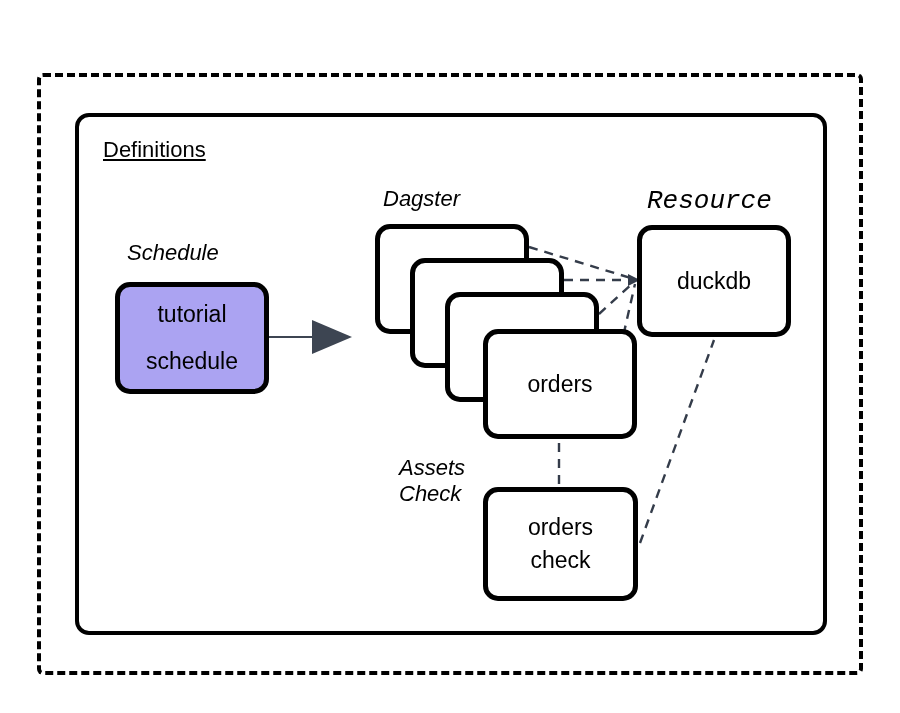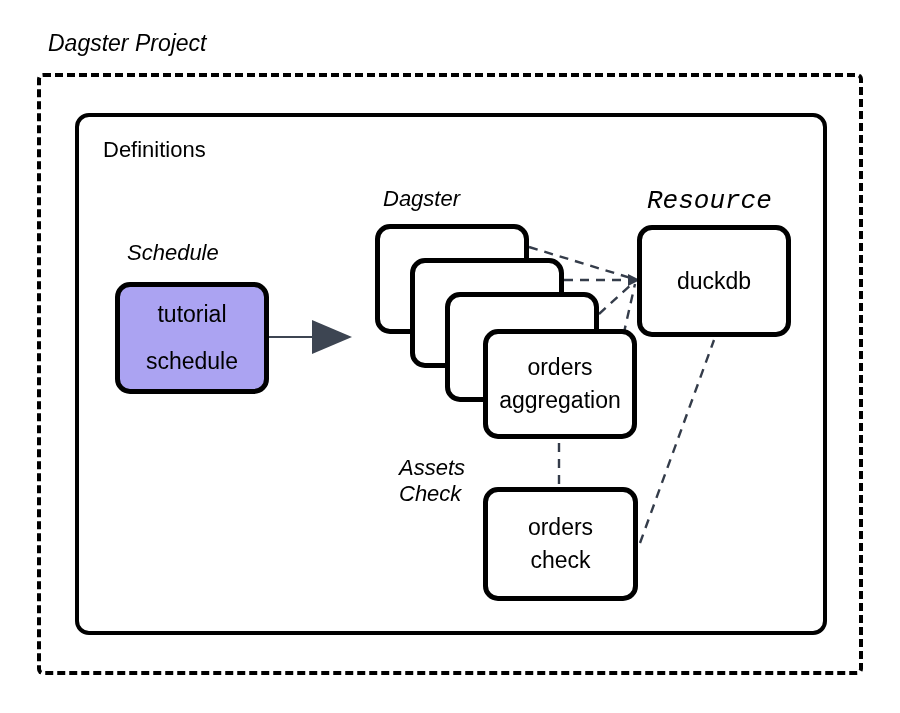--- a/index.html
+++ b/index.html
@@ -45,20 +45,21 @@
     font-size: 23px;
   }
   #definitions-title {
     position: absolute;
     left: 103px;
     top: 137px;
     font-size: 22px;
     font-style: normal;
     color: #000;
     white-space: pre;
+    text-decoration: underline;
   }
   #label-schedule {
     left: 127px;
     top: 240px;
     font-size: 22px;
   }
   #label-assets {
     left: 383px;
     top: 186px;
     font-size: 22px;
@@ -143,21 +144,20 @@
     width: 155px;
     height: 114px;
     z-index: 6;
   }
 </style>
 </head>
 <body>
 
 <div id="diagram-root">
 
-  <div class="label-italic" id="project-title">Dagster Project</div>
 
   <div id="project-boundary"></div>
 
   <div id="definitions-box"></div>
 
   <div id="definitions-title">Definitions</div>
 
   <div class="label-italic" id="label-schedule">Schedule</div>
 
   <div class="label-italic" id="label-assets">Dagster</div>
@@ -188,21 +188,20 @@
     <span class="node-line">tutorial</span>
     <span class="node-line">schedule</span>
   </div>
 
   <div class="node asset-card" id="asset-card-1"></div>
   <div class="node asset-card" id="asset-card-2"></div>
   <div class="node asset-card" id="asset-card-3"></div>
 
   <div class="node asset-card" id="asset-card-4">
     <span class="node-line">orders</span>
-    <span class="node-line">aggregation</span>
   </div>
 
   <div class="node" id="node-duckdb">
     <span class="node-line">duckdb</span>
   </div>
 
   <div class="node" id="node-orders-check">
     <span class="node-line">orders</span>
     <span class="node-line">check</span>
   </div>

